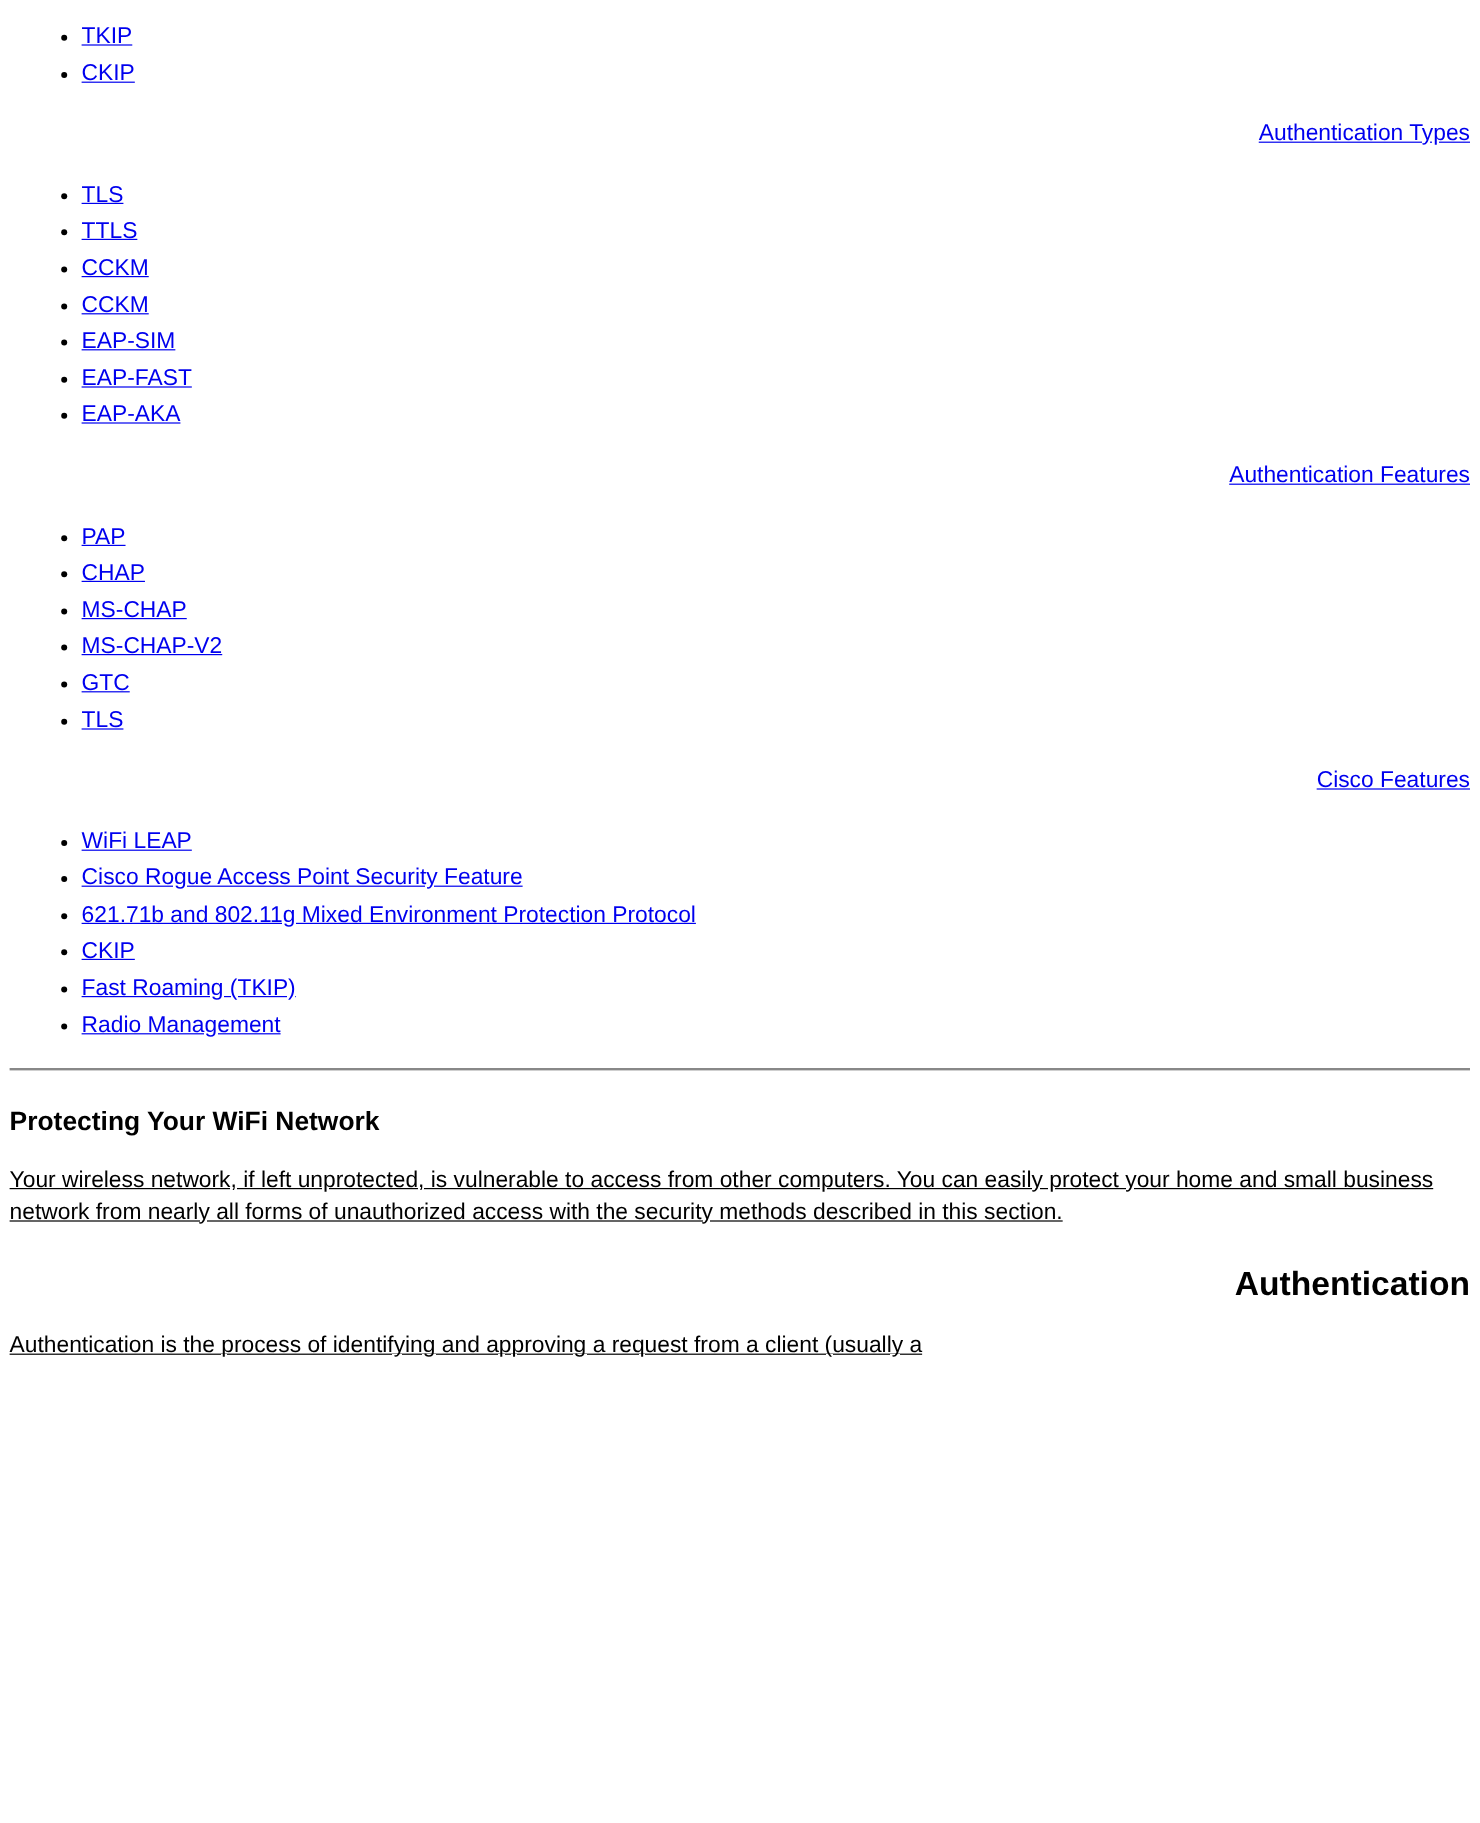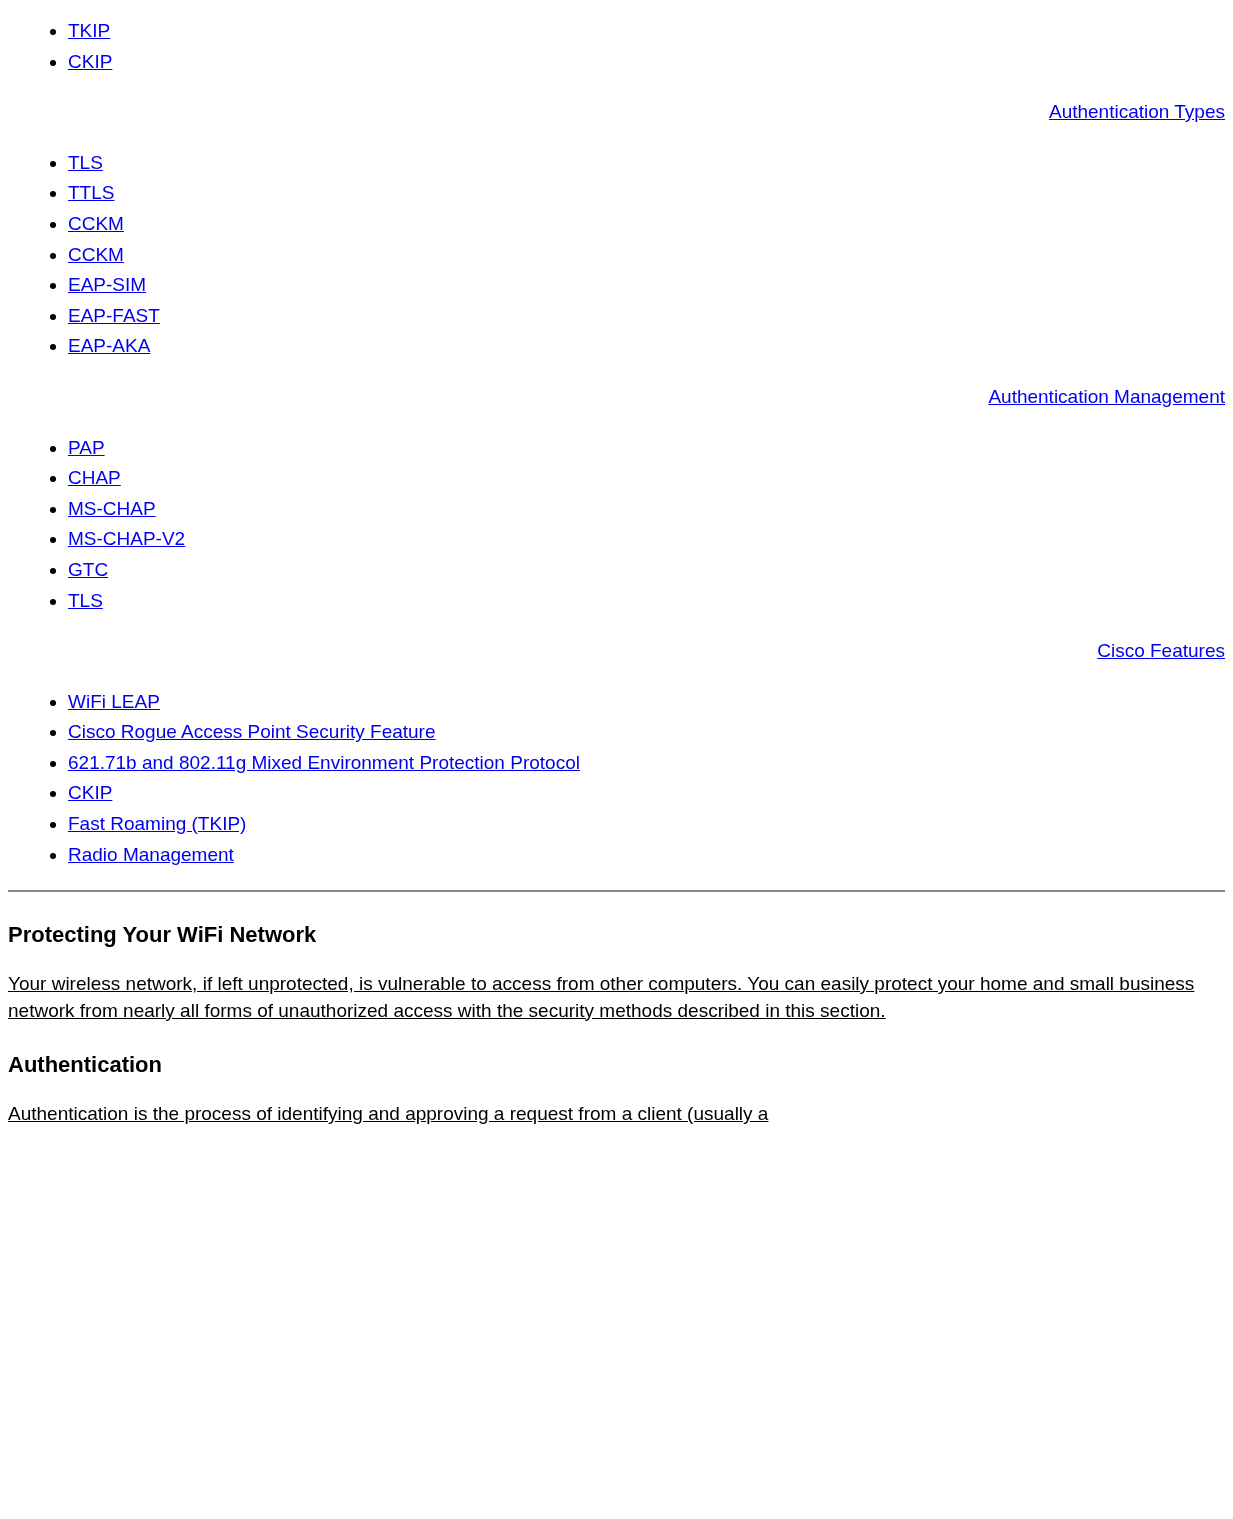--- a/index.html
+++ b/index.html
@@ -28,22 +28,23 @@
       margin: 24px 0;
       text-align: right;
     }
     h2 {
       font-weight: bold;
       font-size: 22px;
       margin: 28px 0 20px 0;
     }
     h3 {
       font-weight: bold;
-      font-size: 22px;
-      margin: 26px 0 20px 0;
+      font-size: 28px;
+      margin: 26px 0 20px 16px;
+      text-align: right;
     }
     p {
       margin: 18px 0;
       text-decoration: underline;
     }
     hr {
       margin: 22px 0;
       border: none;
       border-top: 2px solid #888;
     }
@@ -61,21 +62,21 @@
 <ul>
   <li><a href="#">TLS</a></li>
   <li><a href="#">TTLS</a></li>
   <li><a href="#">CCKM</a></li>
   <li><a href="#">CCKM</a></li>
   <li><a href="#">EAP-SIM</a></li>
   <li><a href="#">EAP-FAST</a></li>
   <li><a href="#">EAP-AKA</a></li>
 </ul>
 
-<a href="#" class="section-link">Authentication Management</a>
+<a href="#" class="section-link">Authentication Features</a>
 
 <ul>
   <li><a href="#">PAP</a></li>
   <li><a href="#">CHAP</a></li>
   <li><a href="#">MS-CHAP</a></li>
   <li><a href="#">MS-CHAP-V2</a></li>
   <li><a href="#">GTC</a></li>
   <li><a href="#">TLS</a></li>
 </ul>
 

